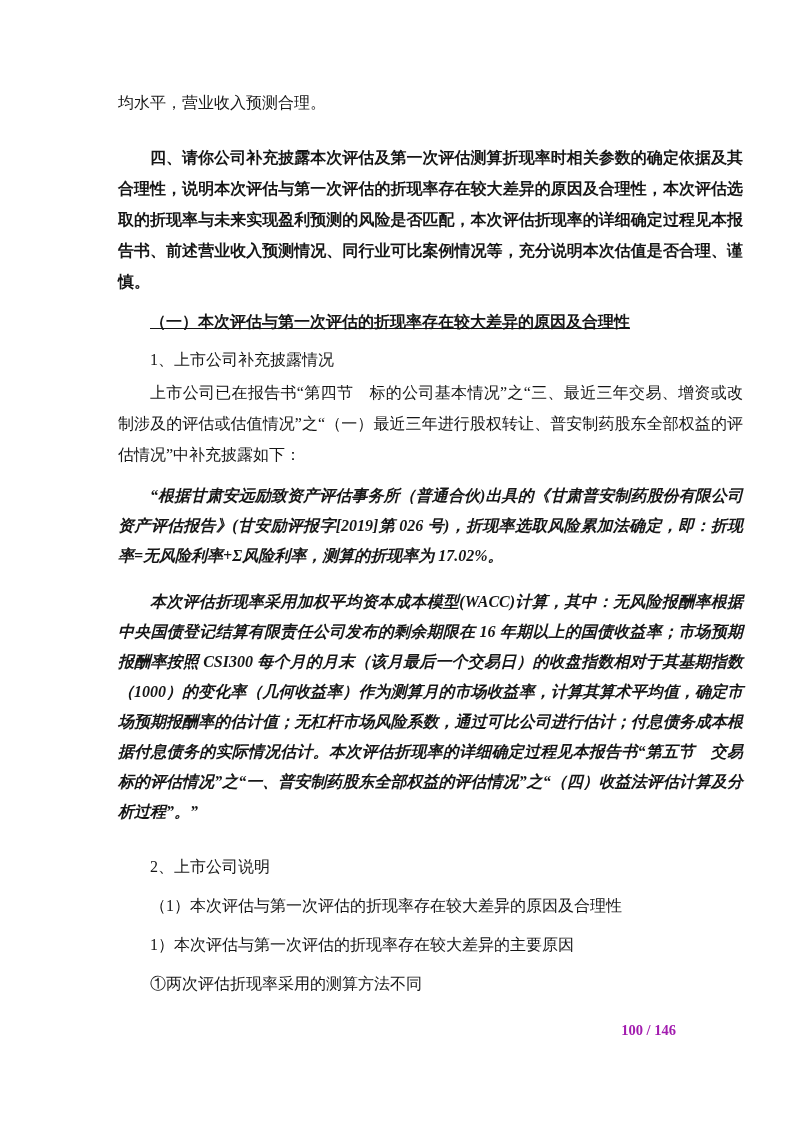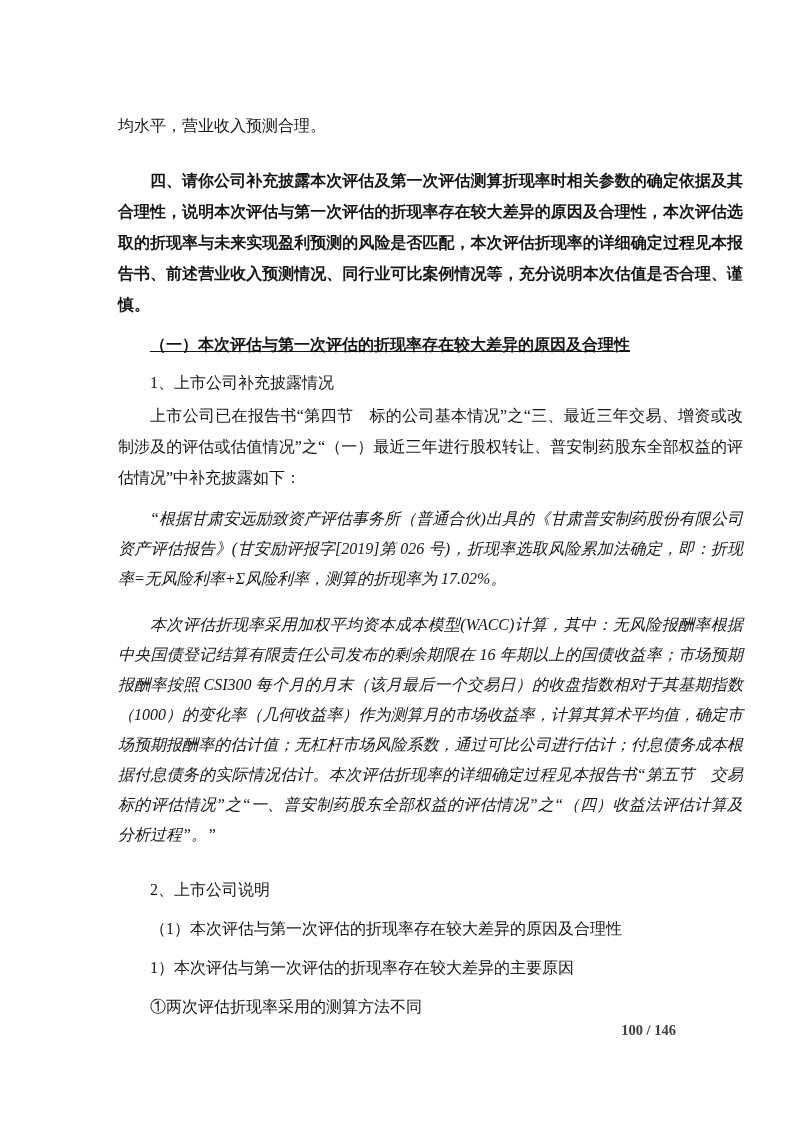--- a/index.html
+++ b/index.html
@@ -15,57 +15,56 @@
     color: #161616;
     overflow: hidden;
   }
   .page {
     position: absolute;
     inset: 0;
     background: #ffffff;
   }
   .content {
     padding: 87px 50px 0 118px;
-    margin-top: 23px;
   }
   p {
     margin: 0;
     font-size: 16px;
     line-height: 31px;
     text-align: justify;
     text-indent: 2em;
     word-break: break-all;
   }
   .no-indent { text-indent: 0; }
   .p-bold {
     font-weight: bold;
   }
   .p-quote {
-    font-weight: normal;
+    font-weight: bold;
     font-style: italic;
     line-height: 30px;
   }
   .m-p2  { margin-top: 24px; }
   .m-p3  { margin-top: 9px; text-decoration: underline; }
   .m-p4  { margin-top: 7px; }
   .m-p5  { margin-top: 2px; }
   .m-p6  { margin-top: 11px; }
   .m-p7  { margin-top: 16px; }
   .m-p8  { margin-top: 24px; }
   .m-p9  { margin-top: 8px; }
   .m-p10 { margin-top: 8px; }
   .m-p11 { margin-top: 8px; }
   .footer {
     position: absolute;
     top: 1022px;
     right: 117px;
     font-size: 14.5px;
     font-weight: bold;
     font-family: "Liberation Serif", "DejaVu Serif", serif;
-    color: #404040;
+    color: #a21caf;
   }
 </style>
 </head>
 <body>
 
 <div class="page">
   <div class="content">
     <p class="no-indent">均水平，营业收入预测合理。</p>
     <p class="p-bold m-p2">四、请你公司补充披露本次评估及第一次评估测算折现率时相关参数的确定依据及其合理性，说明本次评估与第一次评估的折现率存在较大差异的原因及合理性，本次评估选取的折现率与未来实现盈利预测的风险是否匹配，本次评估折现率的详细确定过程见本报告书、前述营业收入预测情况、同行业可比案例情况等，充分说明本次估值是否合理、谨慎。</p>
     <p class="p-bold m-p3">（一）本次评估与第一次评估的折现率存在较大差异的原因及合理性</p>

